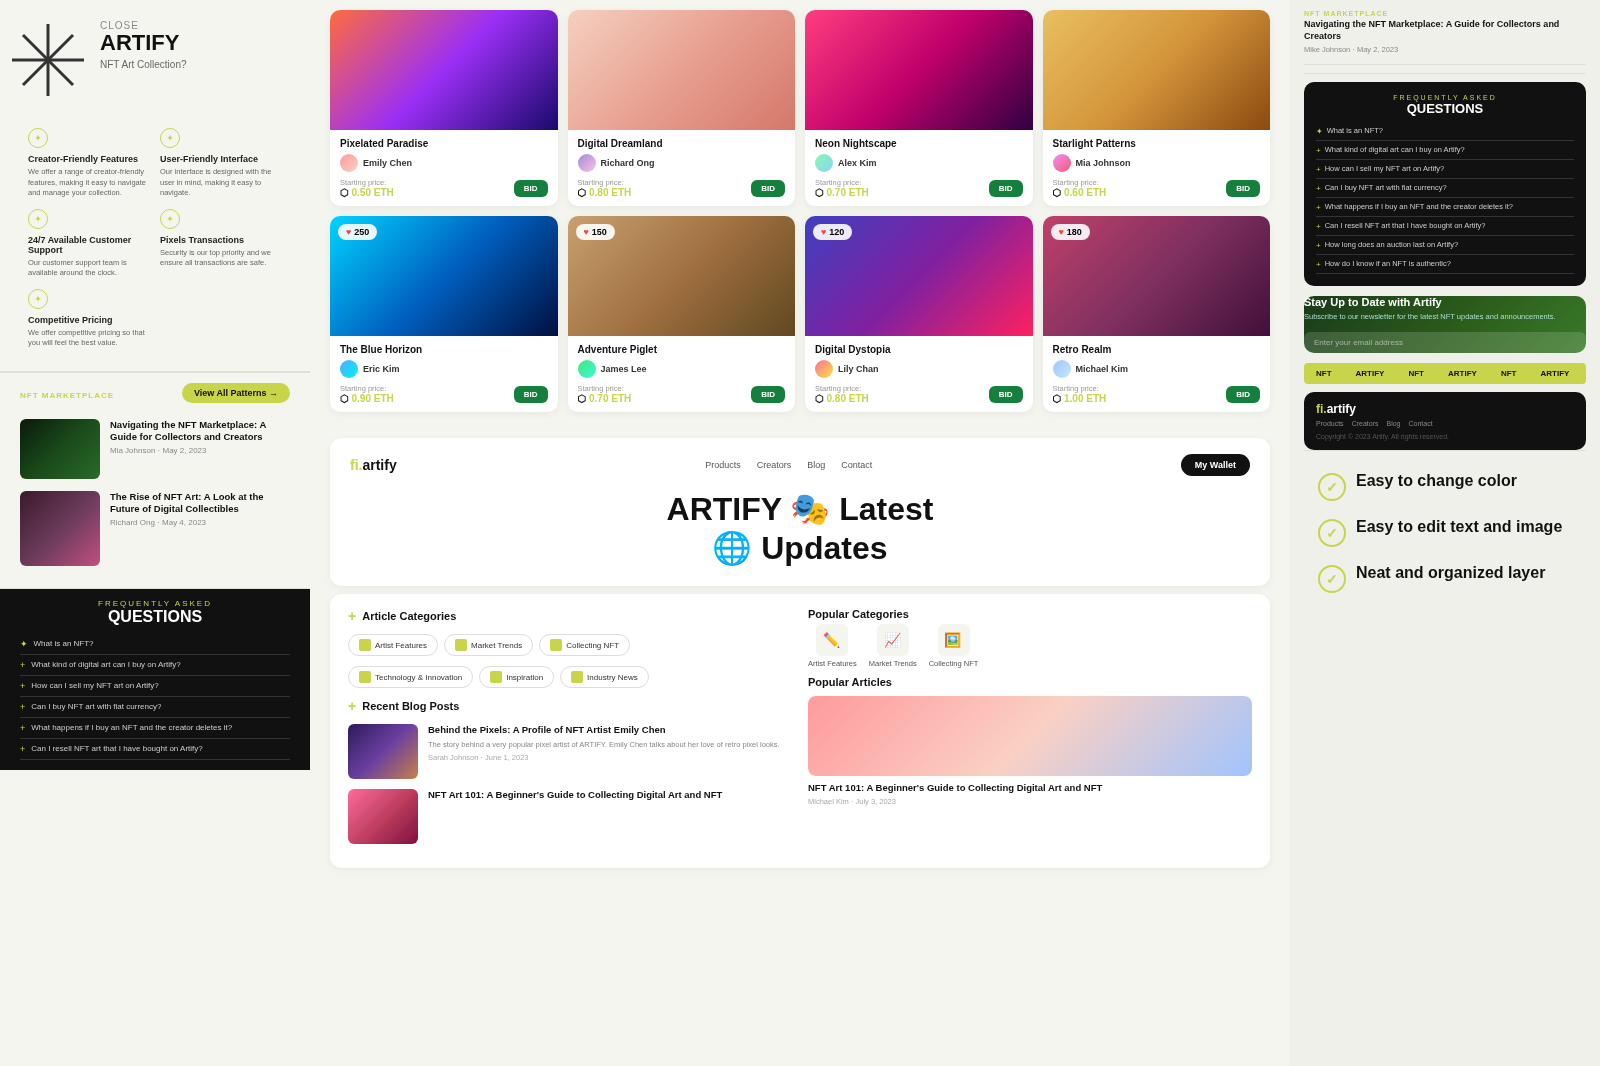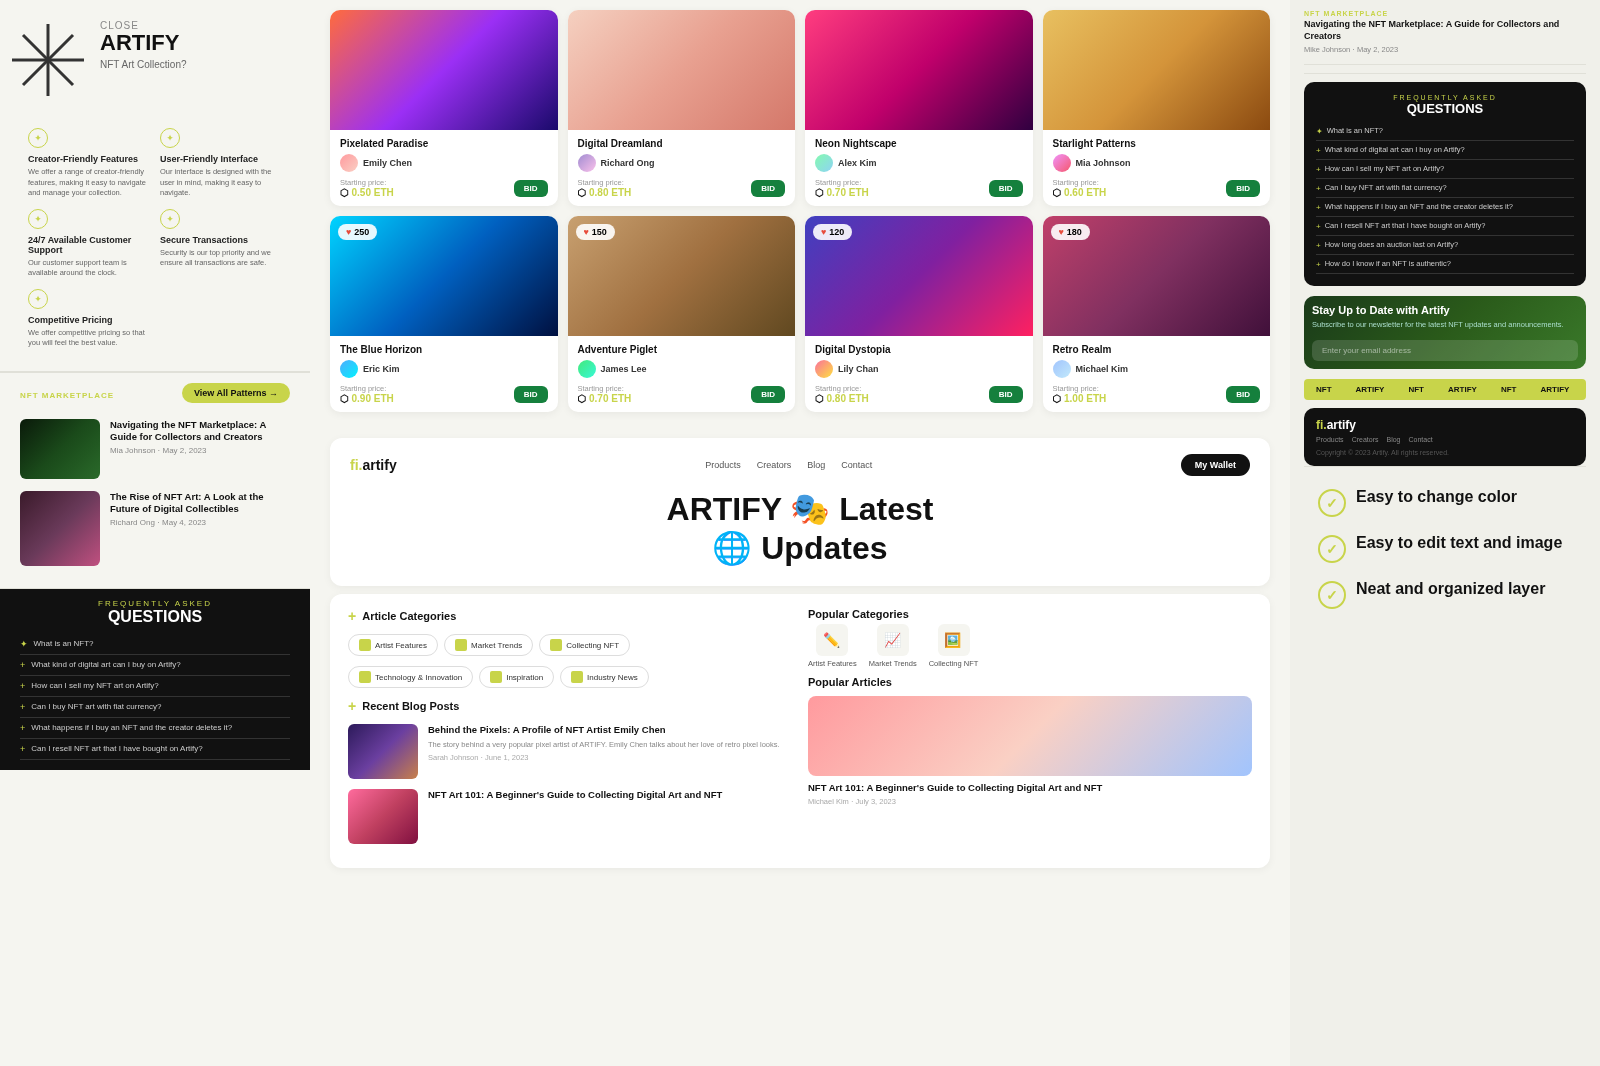--- a/index.html
+++ b/index.html
@@ -588,21 +588,21 @@
     .right-faq-q {
       font-size: 7.5px;
       color: #ccc;
       line-height: 1.3;
     }
 
     
     .right-newsletter {
       background: linear-gradient(135deg, #1a3a1a, #2a5a1a, #3a7a2a);
       border-radius: 10px;
-      padding: 8px;
+      padding: 0;
       margin-bottom: 10px;
       color: #fff;
     }
     .newsletter-title {
       font-size: 11px;
       font-weight: 800;
       margin-bottom: 4px;
     }
     .newsletter-desc {
       font-size: 7.5px;
@@ -742,21 +742,21 @@
           <div class="feature-title">User-Friendly Interface</div>
           <div class="feature-desc">Our interface is designed with the user in mind, making it easy to navigate.</div>
         </div>
         <div class="feature-item">
           <div class="feature-icon">✦</div>
           <div class="feature-title">24/7 Available Customer Support</div>
           <div class="feature-desc">Our customer support team is available around the clock.</div>
         </div>
         <div class="feature-item">
           <div class="feature-icon">✦</div>
-          <div class="feature-title">Secure Transactions</div>
+          <div class="feature-title">Pixels Transactions</div>
           <div class="feature-desc">Security is our top priority and we ensure all transactions are safe.</div>
         </div>
         <div class="feature-item">
           <div class="feature-icon">✦</div>
           <div class="feature-title">Competitive Pricing</div>
           <div class="feature-desc">We offer competitive pricing so that you will feel the best value.</div>
         </div>
       </div>
     </div>
 

